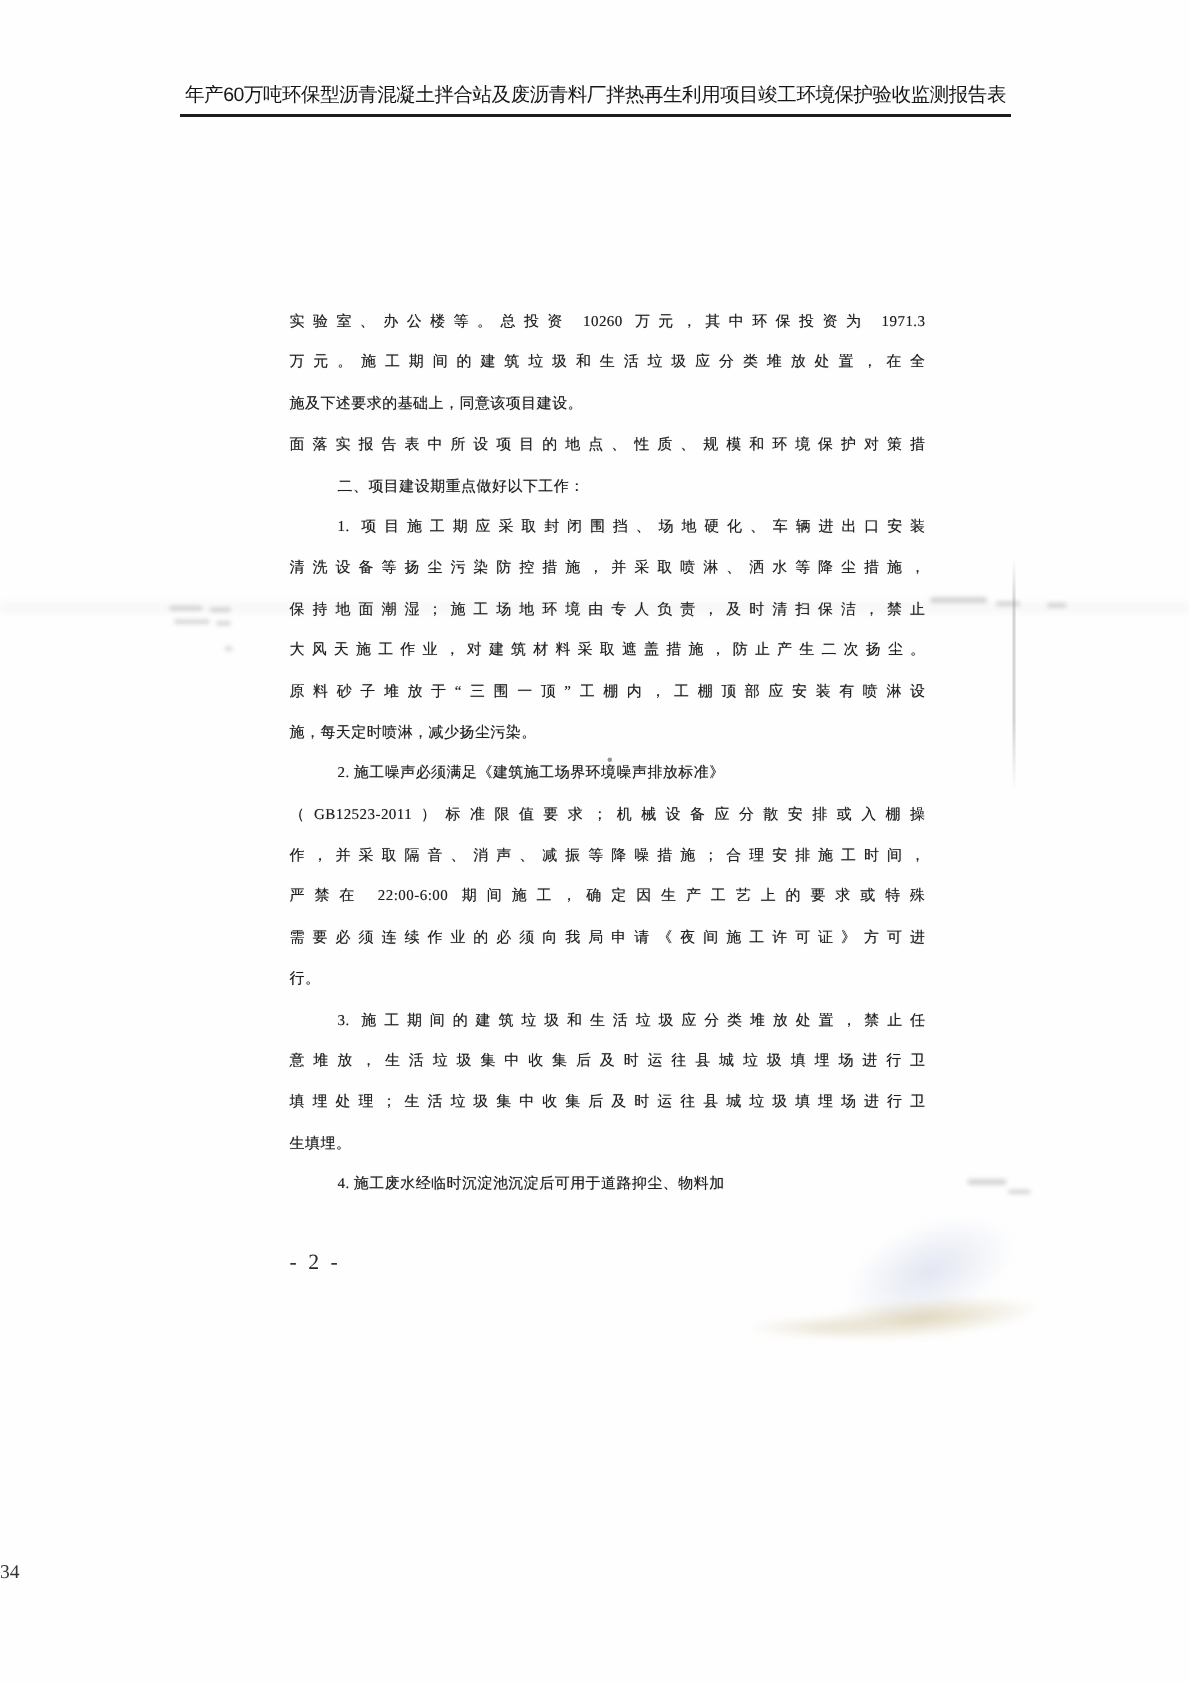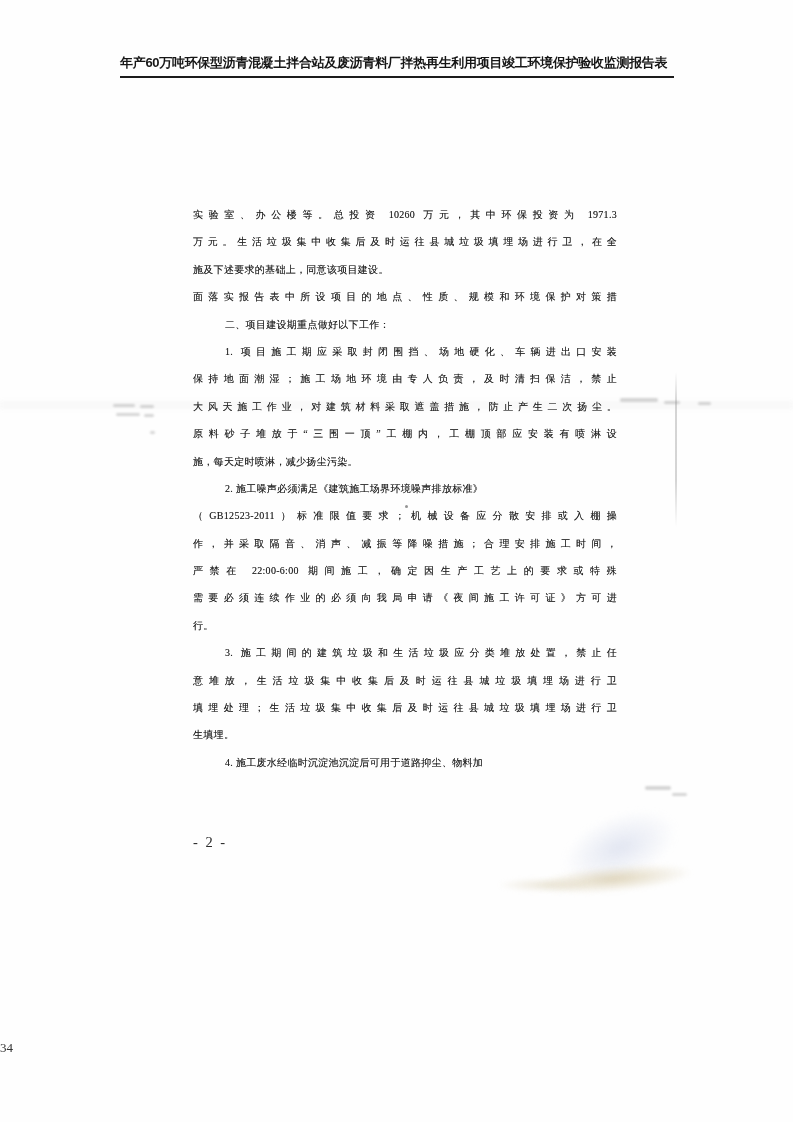--- a/index.html
+++ b/index.html
@@ -9,22 +9,23 @@
     width: 793px;
     height: 1122px;
     background: #fefefe;
     overflow: hidden;
     font-family: "Liberation Serif", serif;
   }
   
   .doc-header {
     position: absolute;
     left: 120px; top: 54px; width: 554px;
+    text-align: center;
     font-family: "Liberation Sans", sans-serif;
-    font-weight: bold;
+    font-weight: normal;
     font-size: 13px;
     letter-spacing: -0.3px;
     color: #161616;
     white-space: nowrap;
   }
   .doc-header-rule {
     position: absolute;
     left: 120px; top: 76px; width: 554px; height: 2px;
     background: #1c1c1c;
   }
@@ -99,25 +100,26 @@
 </head>
 <body>
 
 <div class="page">
 
   <div class="doc-header">年产60万吨环保型沥青混凝土拌合站及废沥青料厂拌热再生利用项目竣工环境保护验收监测报告表</div>
   <div class="doc-header-rule"></div>
 
   <div class="doc-body">
       <div class="line j">实验室、办公楼等。总投资 10260 万元，其中环保投资为 1971.3</div>
-      <div class="line j">万元。生活垃圾集中收集后及时运往县城垃圾填埋场进行卫，在全</div>
+      <div class="line j">万元。施工期间的建筑垃圾和生活垃圾应分类堆放处置，在全</div>
       <div class="line">施及下述要求的基础上，同意该项目建设。</div>
       <div class="line j">面落实报告表中所设项目的地点、性质、规模和环境保护对策措</div>
       <div class="line i">二、项目建设期重点做好以下工作：</div>
       <div class="line i j">1. 项目施工期应采取封闭围挡、场地硬化、车辆进出口安装</div>
+      <div class="line j">清洗设备等扬尘污染防控措施，并采取喷淋、洒水等降尘措施，</div>
       <div class="line j">保持地面潮湿；施工场地环境由专人负责，及时清扫保洁，禁止</div>
       <div class="line j">大风天施工作业，对建筑材料采取遮盖措施，防止产生二次扬尘。</div>
       <div class="line j">原料砂子堆放于“三围一顶”工棚内，工棚顶部应安装有喷淋设</div>
       <div class="line">施，每天定时喷淋，减少扬尘污染。</div>
       <div class="line i">2. 施工噪声必须满足《建筑施工场界环境噪声排放标准》</div>
       <div class="line j">（GB12523-2011）标准限值要求；机械设备应分散安排或入棚操</div>
       <div class="line j">作，并采取隔音、消声、减振等降噪措施；合理安排施工时间，</div>
       <div class="line j">严禁在 22:00-6:00 期间施工，确定因生产工艺上的要求或特殊</div>
       <div class="line j">需要必须连续作业的必须向我局申请《夜间施工许可证》方可进</div>
       <div class="line">行。</div>

